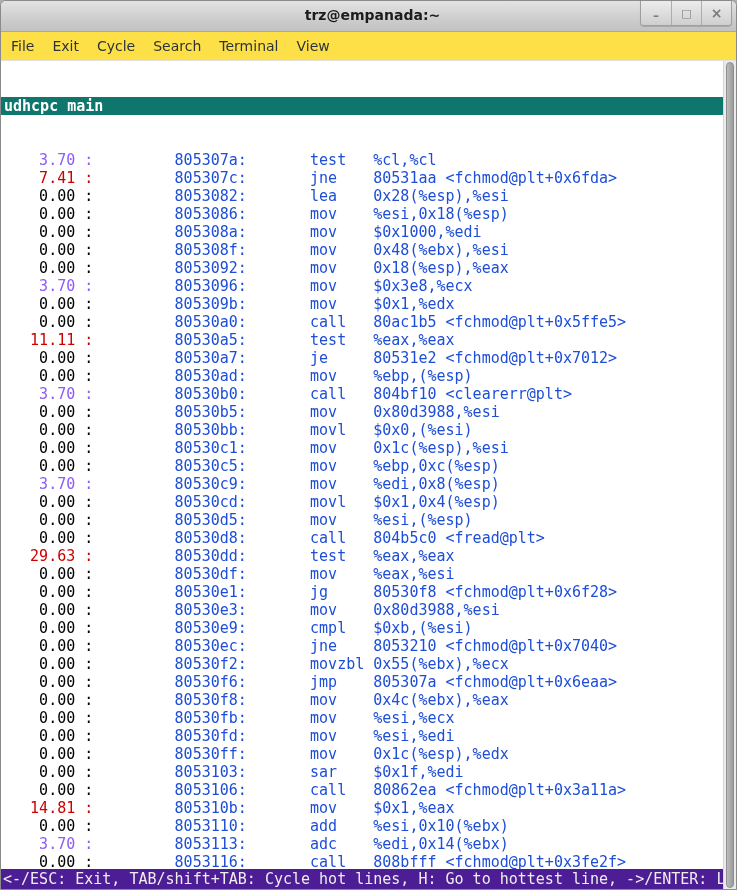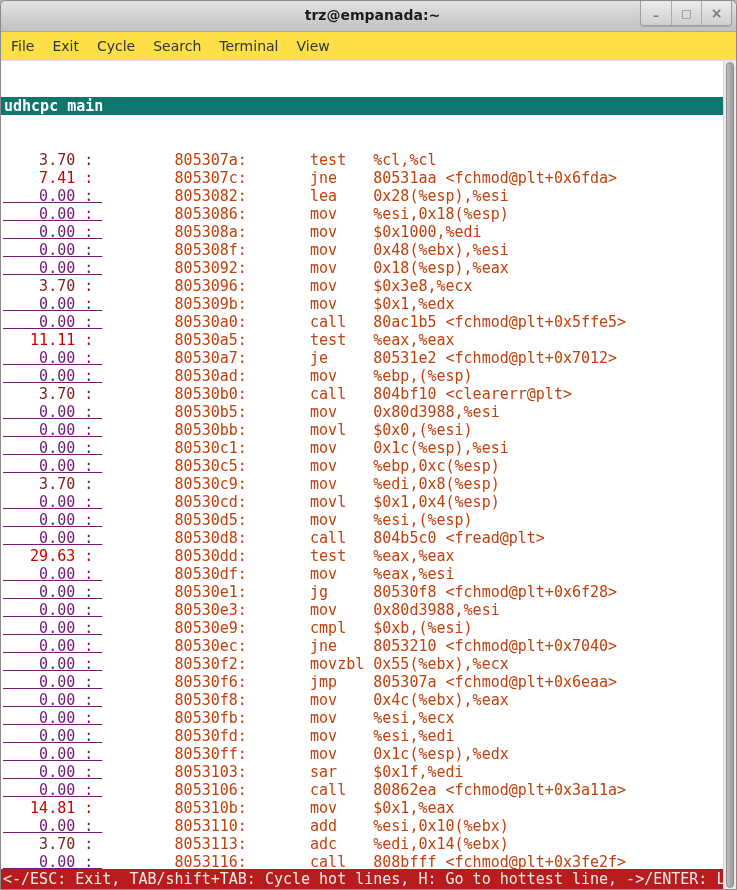--- a/index.html
+++ b/index.html
@@ -45,27 +45,27 @@
   .terminal {
     flex:1; position:relative; background:#ffffff; overflow:hidden;
     font-family:"DejaVu Sans Mono", monospace; font-size:15px; line-height:18px; white-space:pre;
   }
   .term-header {
     height:18px; width:724px; background:#0f766e; color:#ffffff; font-weight:bold; padding-left:3px;
     overflow:hidden;
   }
   .rows { height:792px; overflow:hidden; padding-left:2px; }
   .asm-row { height:18px; overflow:hidden; }
-  .pct.zero { color:#701a75;text-decoration:underline; }
-  .pct.low  { color:#7f1d1d; }
+  .pct.zero { color:#000000; }
+  .pct.low  { color:#8b5cf6; }
   .pct.high { color:#cc0000;text-align:right; }
-  .insn { color:#c2410c; }
+  .insn { color:#1d4ed8; }
   .statusbar {
     position:absolute; left:0; right:0; bottom:0; height:20px;
-    background:#b91c1c; color:#eeeeec; padding-left:2px; padding-top:1px; overflow:hidden;
+    background:#4c1d95; color:#eeeeec; padding-left:2px; padding-top:1px; overflow:hidden;
   }
   
   .scrollbar {
     position:absolute; top:0; right:0; bottom:0; width:13px;
     background:#ebebeb; border-left:1px solid #d6d6d6; z-index:5;
   }
   .scroll-thumb {
     position:absolute; top:1px; bottom:1px; left:2px; right:2px;
     background:linear-gradient(to right,#bdbdbd,#9b9b9b); border:1px solid #8f8f8f; border-radius:6px;
   }

